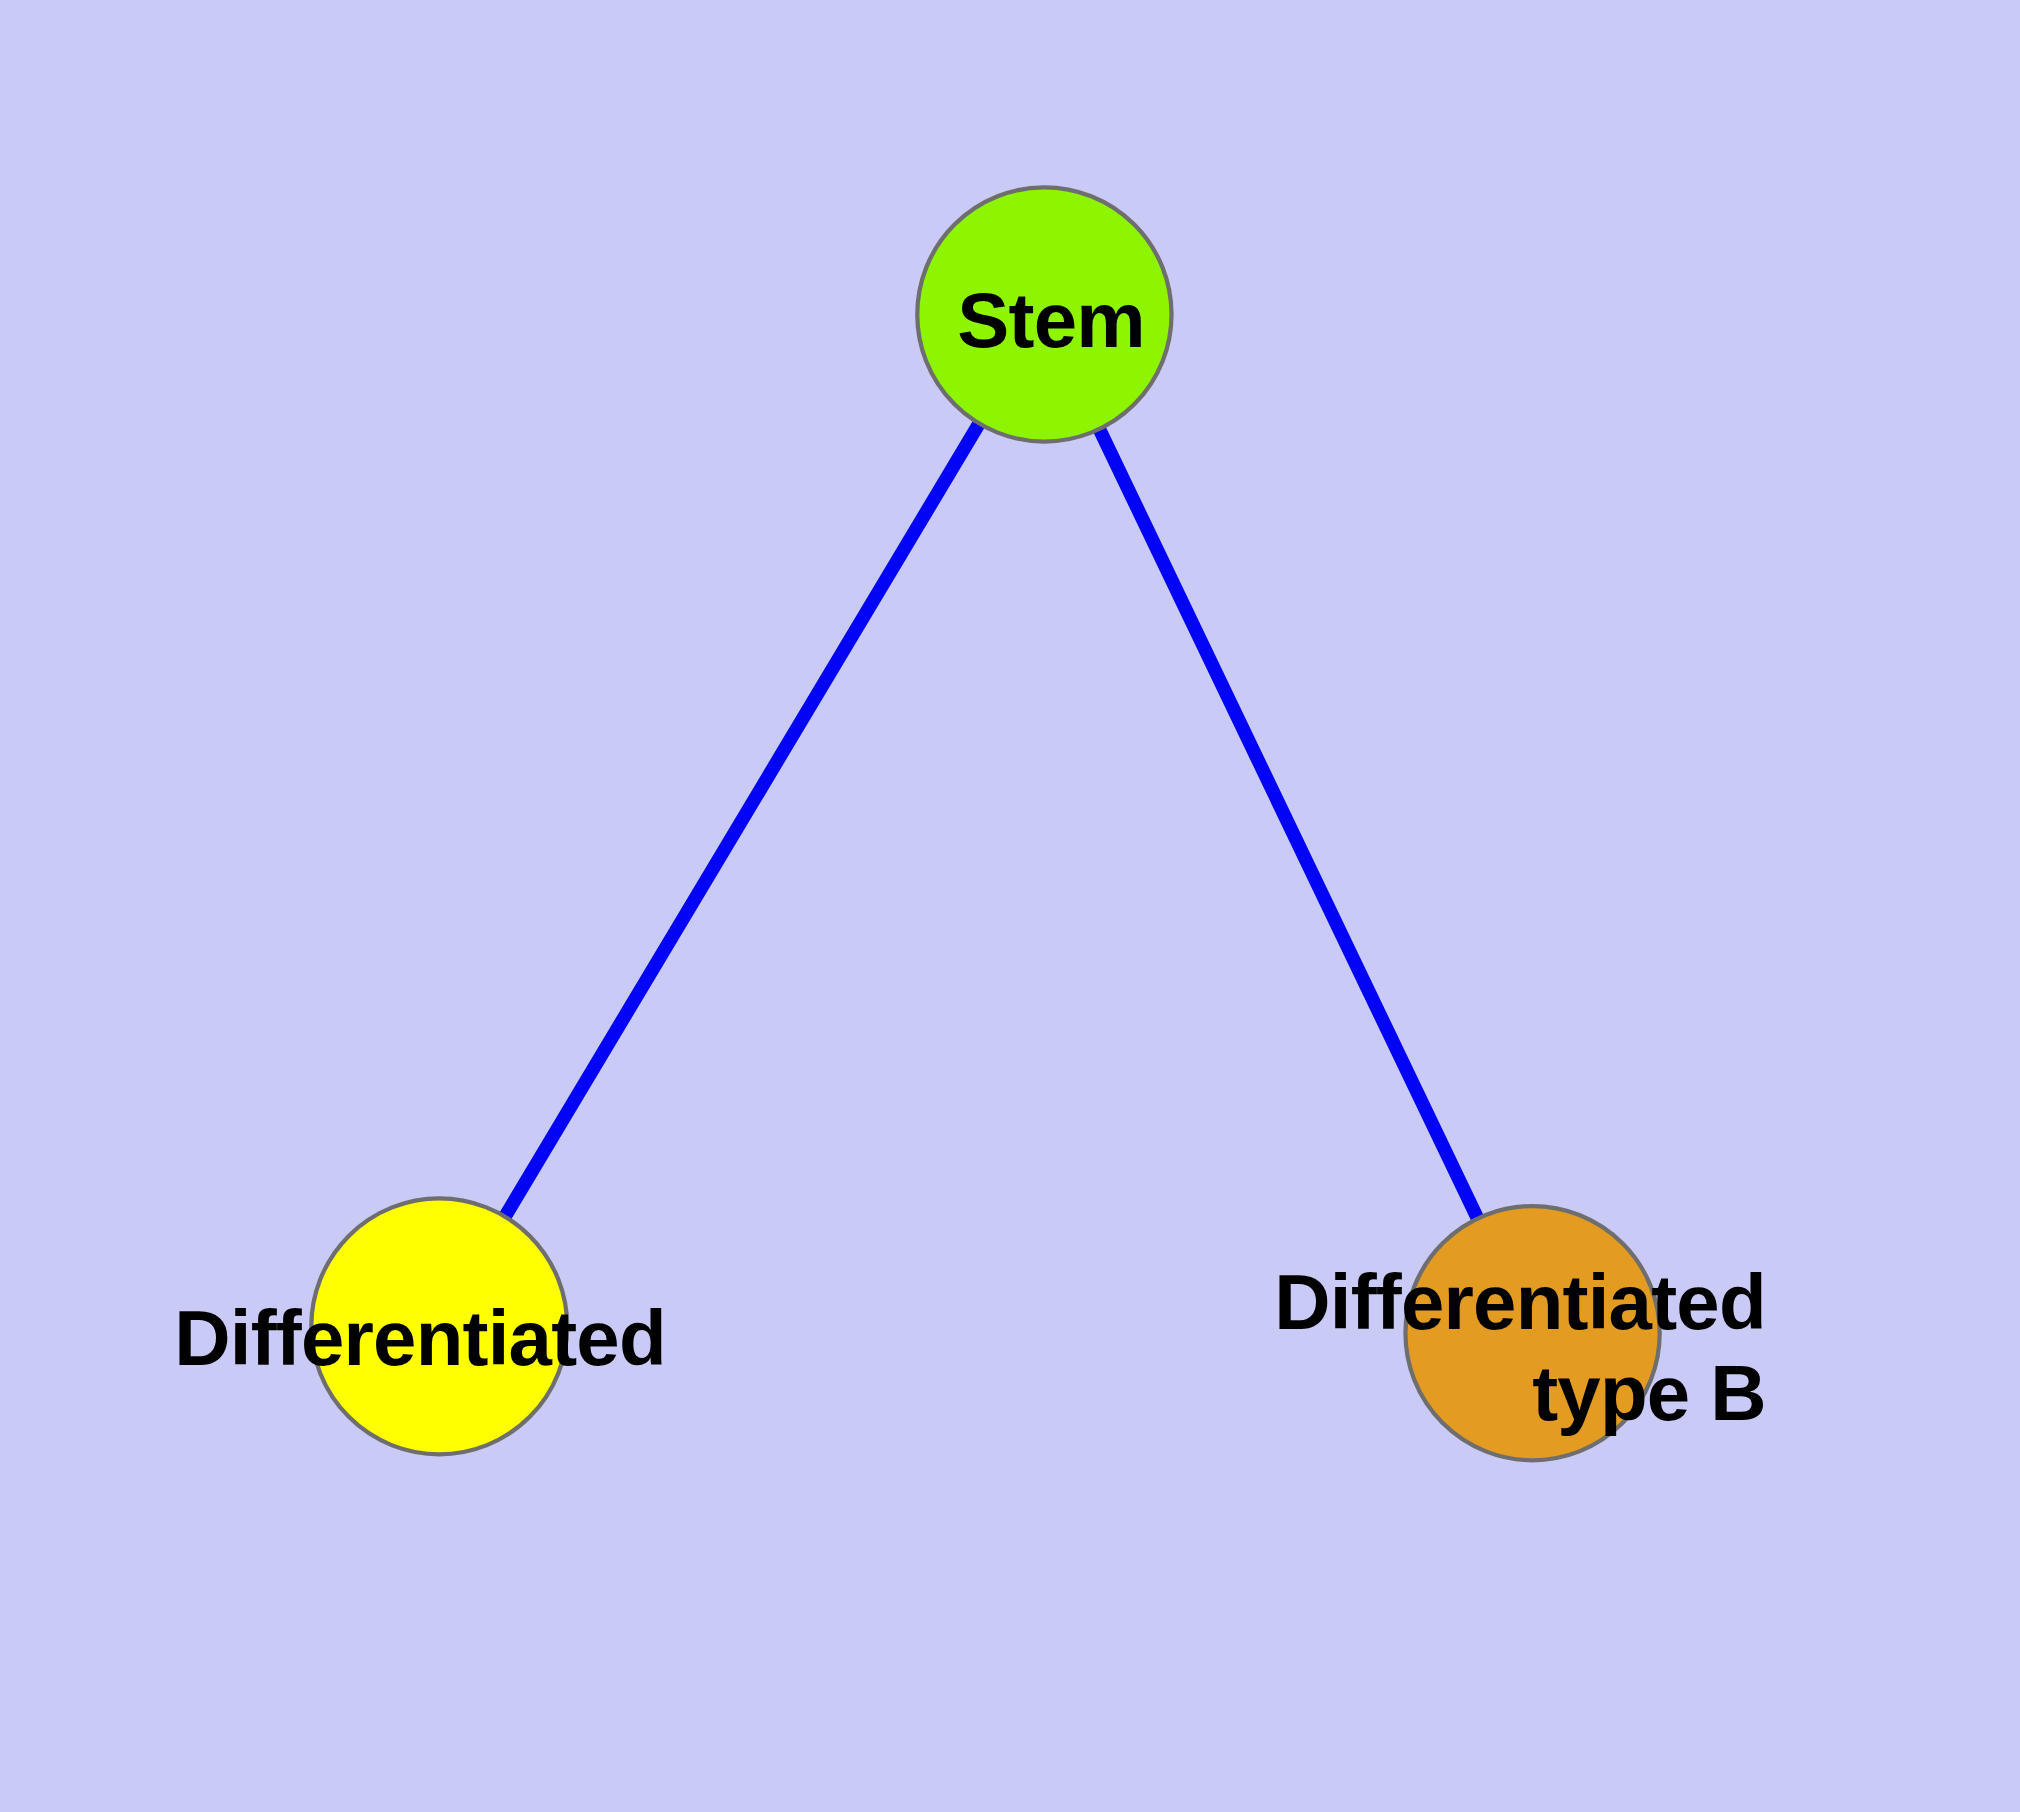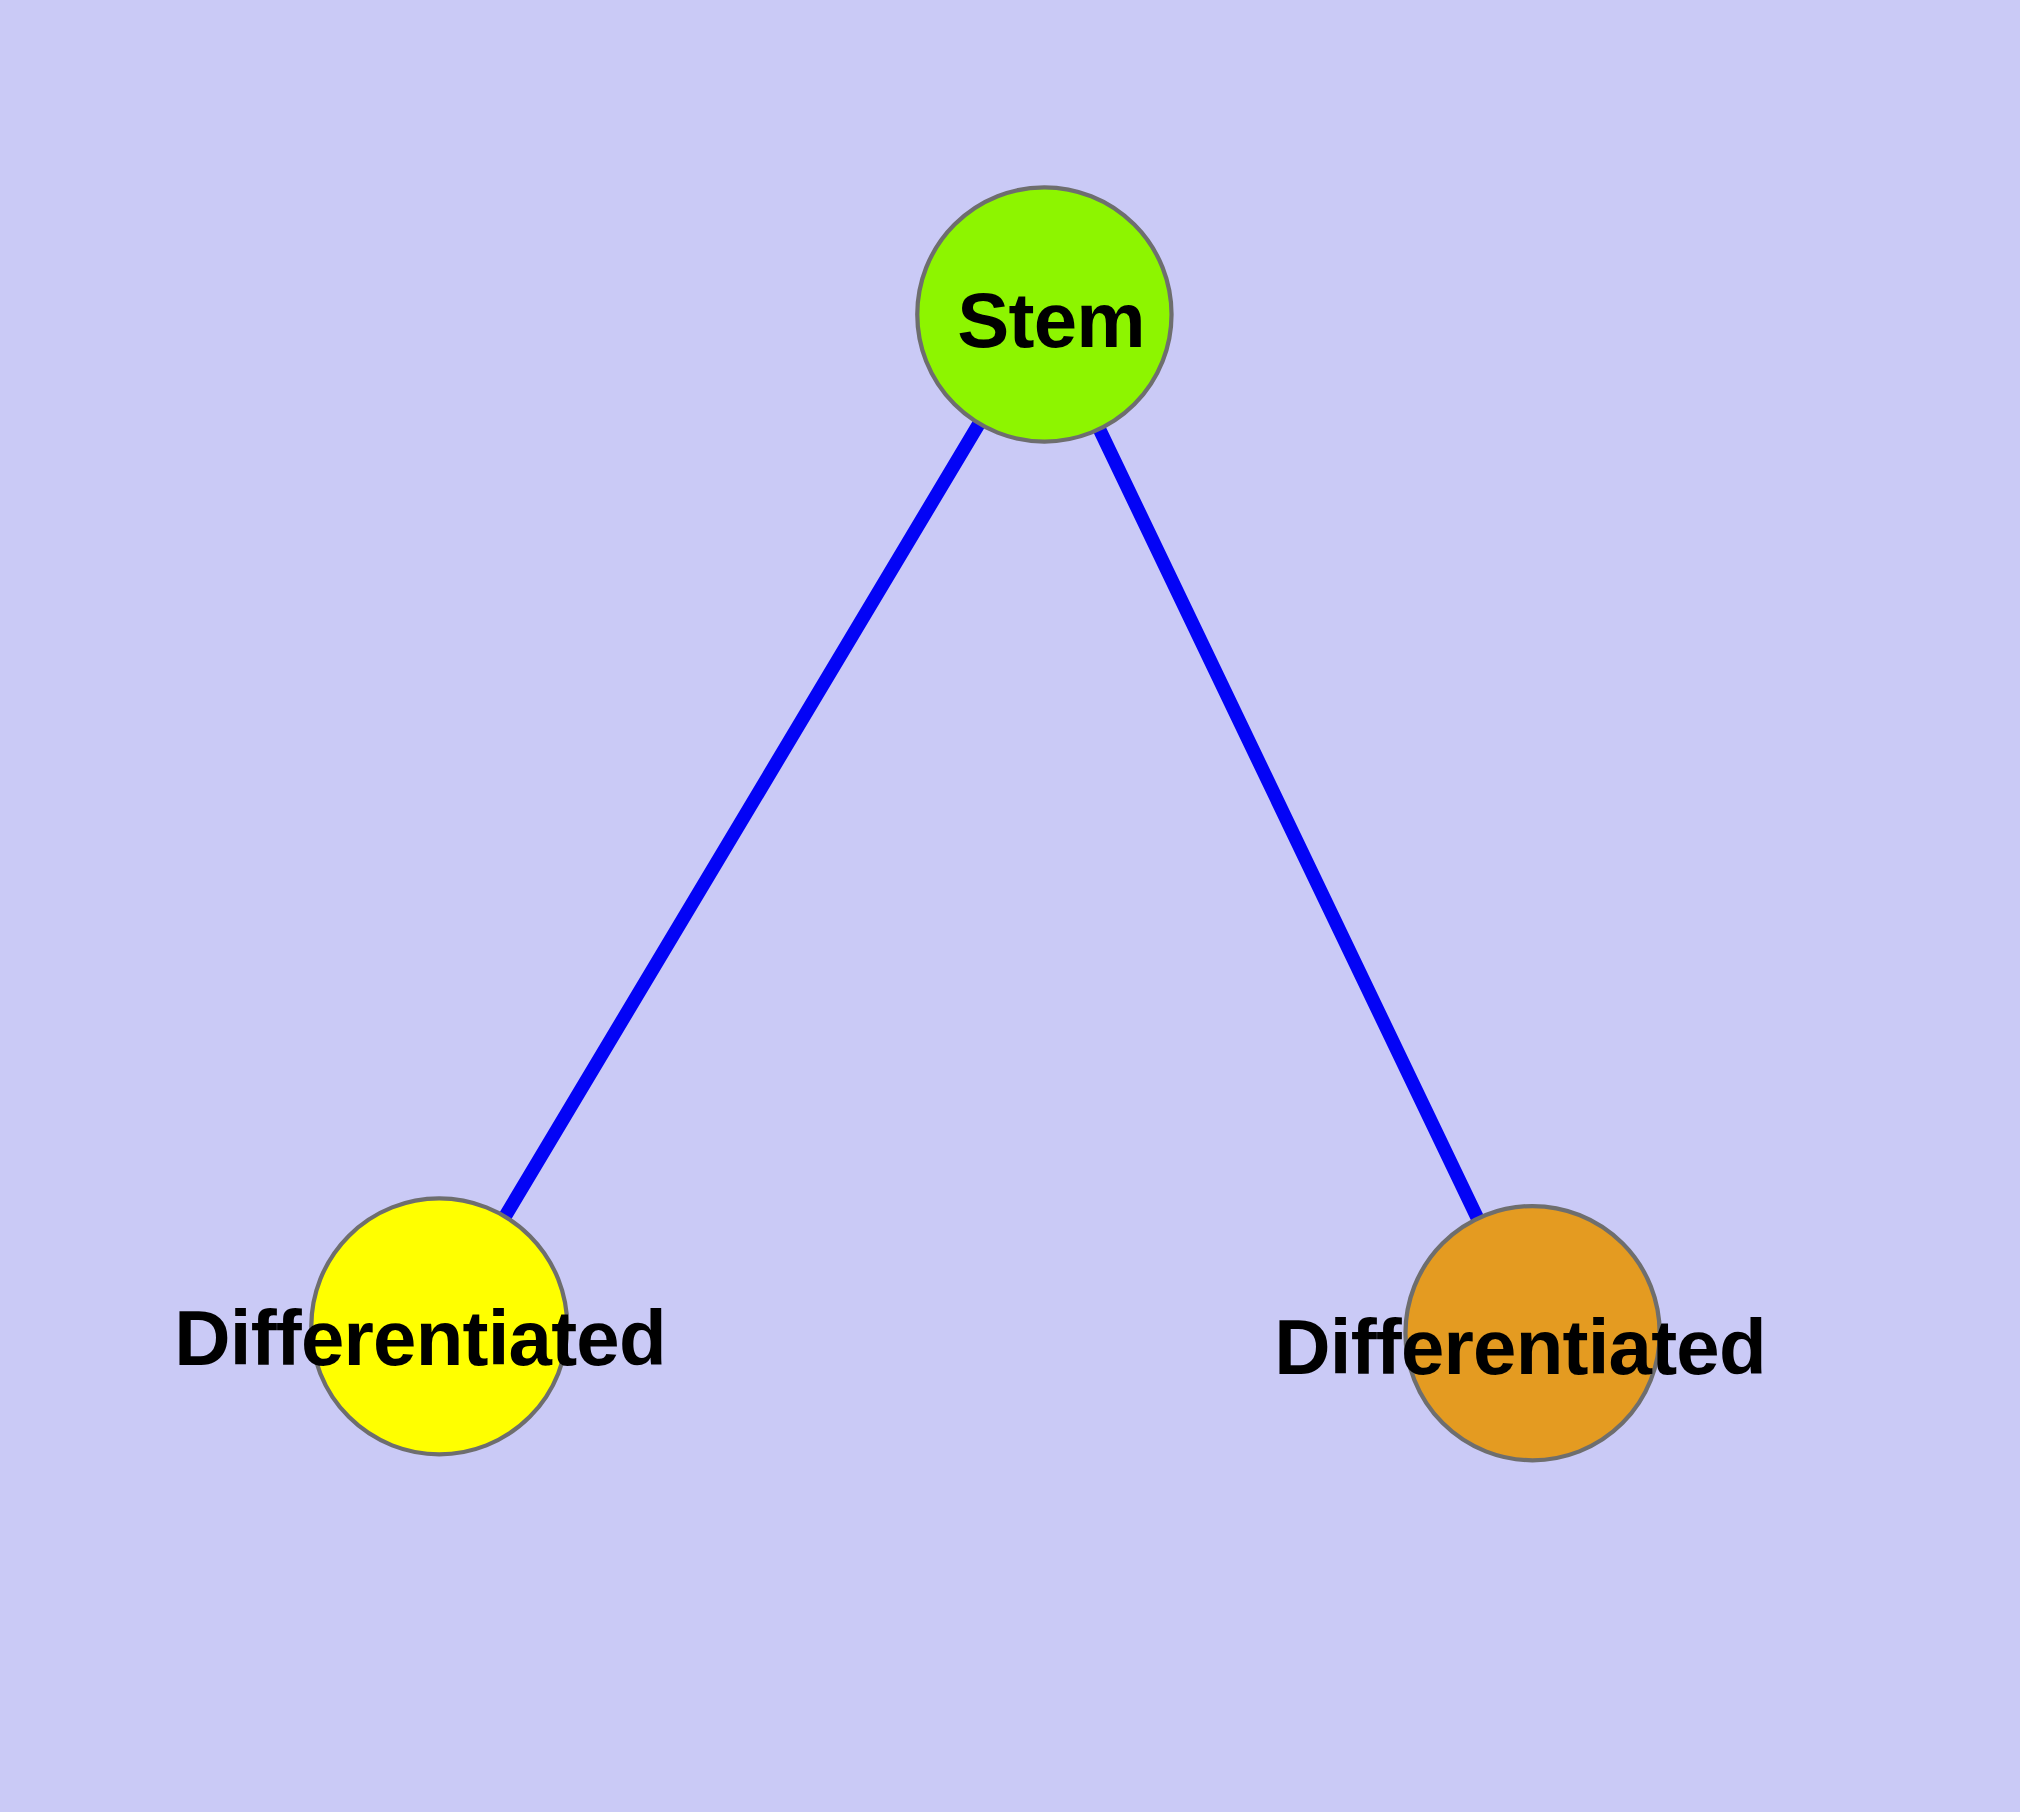--- a/index.html
+++ b/index.html
@@ -50,15 +50,16 @@
   <div class="node-label" style="left: 1051px; top: 321px; color: rgb(0, 0, 0);">
     <span class="label-line">Stem</span>
   </div>
 
   <div class="node-label" style="left: 420px; top: 1339px; color: rgb(0, 0, 0);">
     <span class="label-line">Differentiated</span>
   </div>
 
   <div class="node-label" style="left: 1520px; top: 1348px; color: rgb(0, 0, 0);">
     <span class="label-line">Differentiated</span>
+    <span class="label-line">type B</span>
   </div>
 </div>
 
 
 </body></html>

